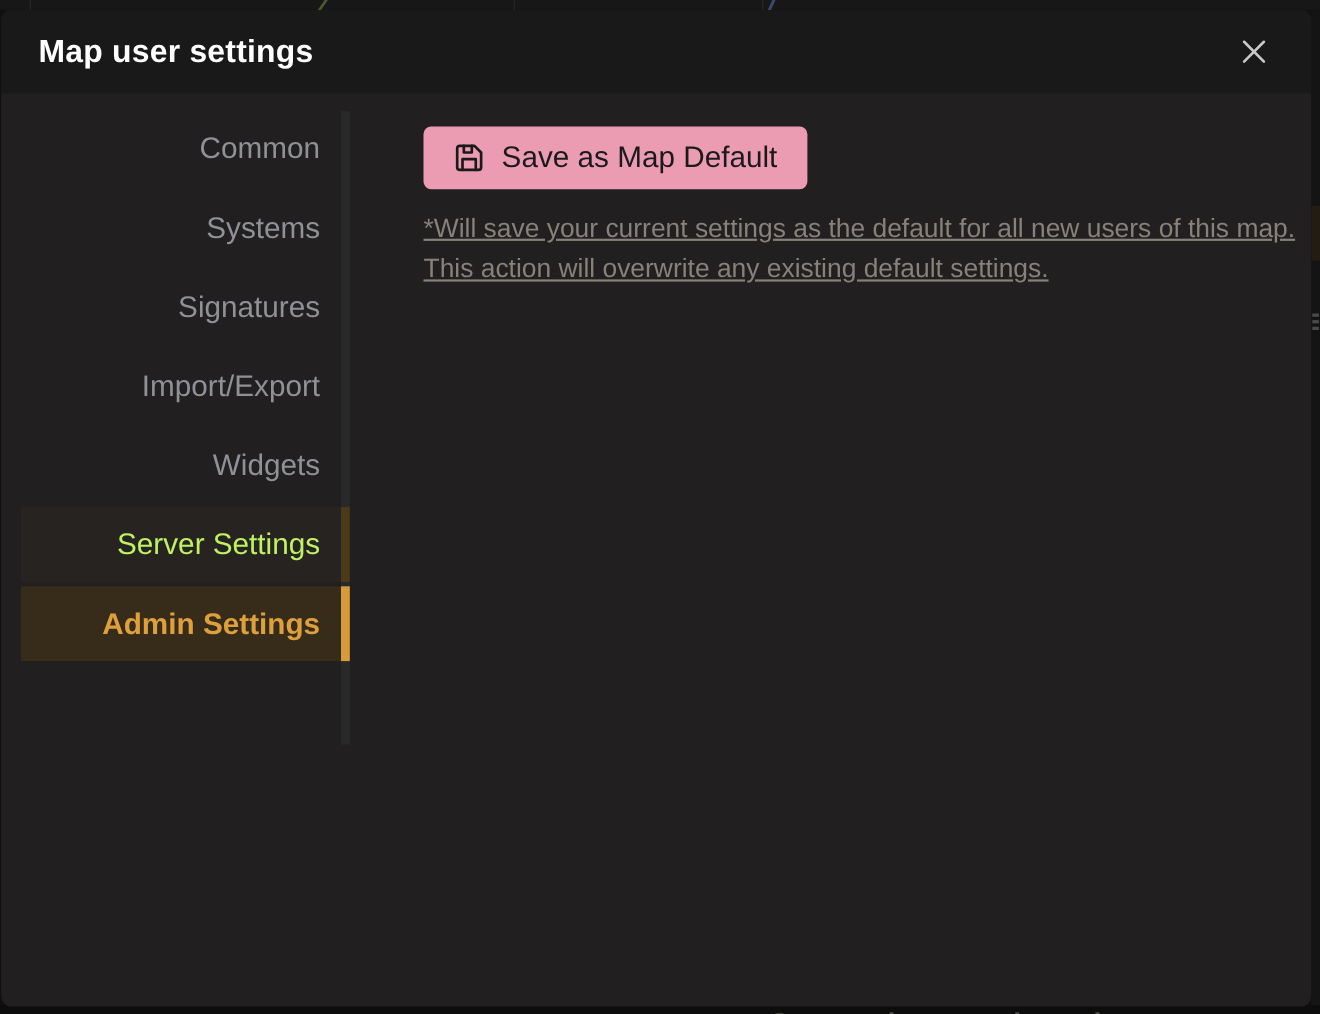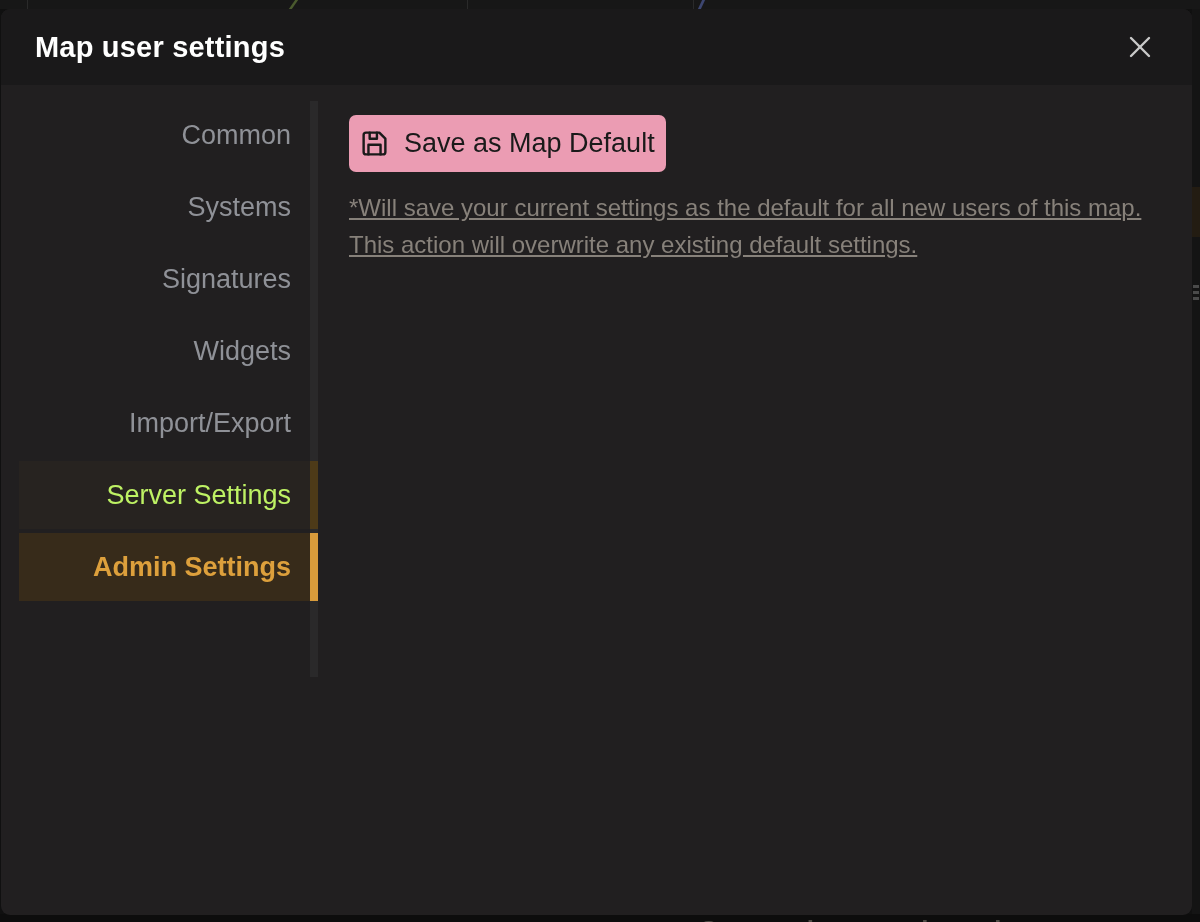--- a/index.html
+++ b/index.html
@@ -46,21 +46,21 @@
     height:76px; flex:0 0 76px; background:#1a191a;
     display:flex; align-items:center; padding:0 30px 0 34px;justify-content:flex-end;
   }
   .modal-title { font-size:29px; font-weight:700; color:#ffffff; letter-spacing:.2px; }
   .close-btn {
     margin-left:auto; width:44px; height:44px; border:none; background:transparent;
     display:flex; align-items:center; justify-content:center; cursor:pointer;
   }
   .close-btn svg { display:block; }
 
-  .modal-body { flex:1; display:flex; }
+  .modal-body { flex:1; display:flex;gap:36px; }
 
   
   .sidebar { width:318px; flex:0 0 318px; position:relative; padding-top:16px; }
   .nav-track {
     position:absolute; left:309px; top:16px; width:8px; height:576px;
     background:#2a292a;
   }
   .nav { position:relative; display:flex; flex-direction:column; }
   .nav-item {
     height:68px; margin:0 1px 4px 18px;
@@ -74,21 +74,21 @@
   }
   .nav-item.active {
     background:#372b1a; border-right-color:#d89b3b;
     color:#dda03c; font-weight:700;
   }
 
   
   .content { flex:1; padding:30px 36px 0 30px; }
   .save-btn {
     display:inline-flex; align-items:center; gap:15px;
-    height:57px; padding:0 11px;
+    height:57px; padding:0 27px;
     background:#eb9cb3; color:#1a1a1a;
     border:none; border-radius:7px;
     font-family:"Liberation Sans", sans-serif;
     font-size:27px; cursor:pointer;
   }
   .save-btn svg { display:block; }
   .note {
     margin-top:17px; width:800px;
     font-size:24px; line-height:37px; color:#87817a;text-decoration:underline;
   }
@@ -133,24 +133,24 @@
           <div class="nav-item">
     <span>Common</span>
   </div>
           <div class="nav-item">
     <span>Systems</span>
   </div>
           <div class="nav-item">
     <span>Signatures</span>
   </div>
           <div class="nav-item">
-    <span>Widgets</span>
+    <span>Import/Export</span>
   </div>
           <div class="nav-item">
-    <span>Import/Export</span>
+    <span>Widgets</span>
   </div>
           <div class="nav-item highlighted">
     <span>Server Settings</span>
   </div>
           <div class="nav-item active">
     <span>Admin Settings</span>
   </div>
         </nav>
     </div>
 

